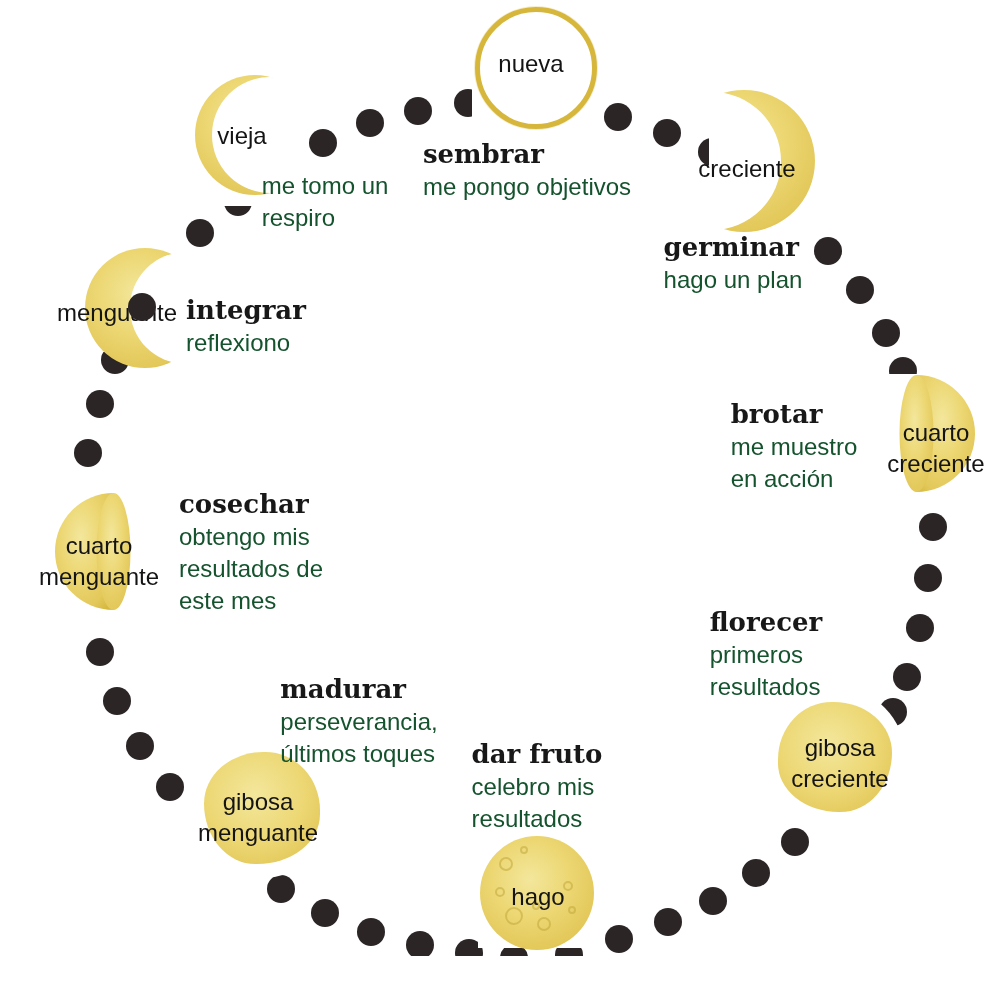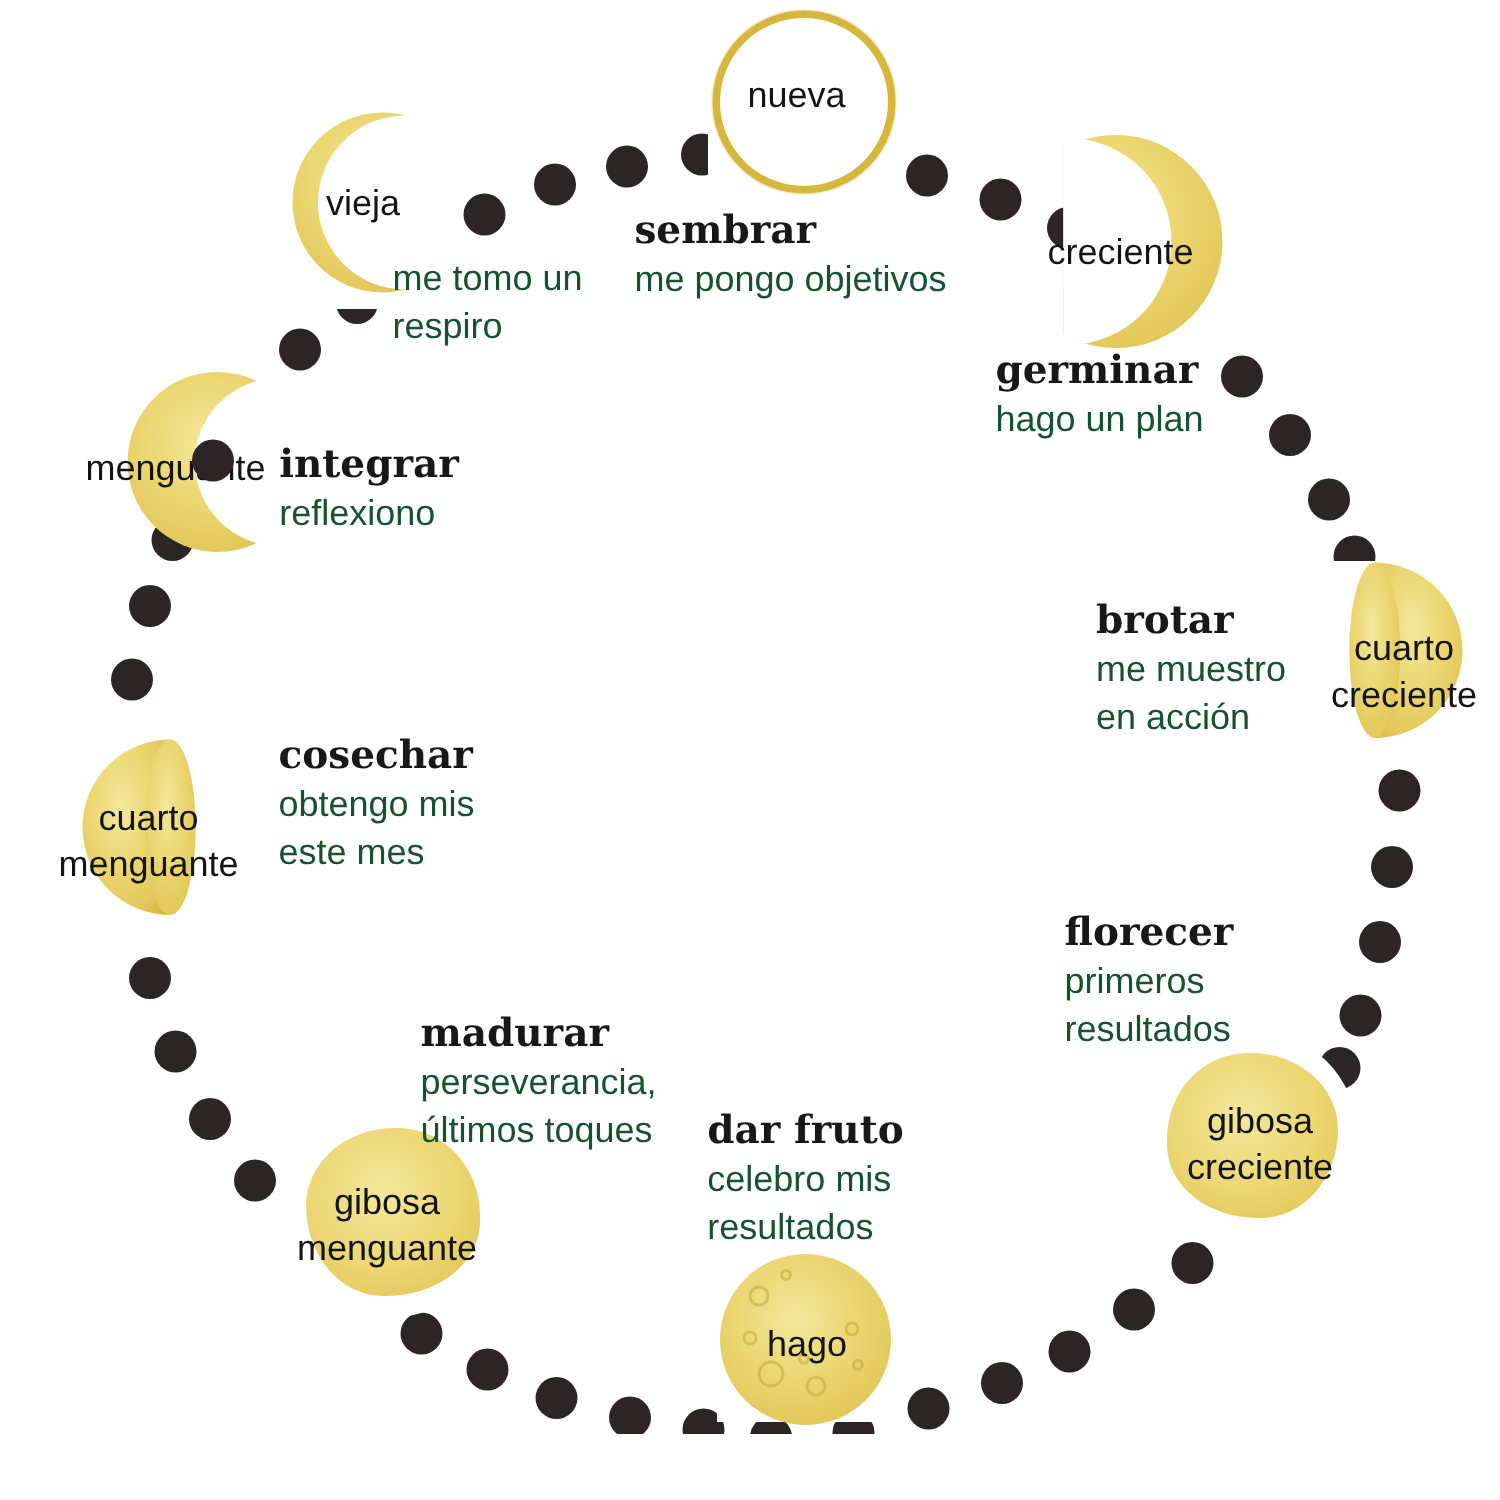--- a/index.html
+++ b/index.html
@@ -200,20 +200,21 @@
 
   <div class="phase" style="left:359px;top:673px">
     <div class="action">madurar</div>
     <div class="desc">perseverancia,</div>
     <div class="desc">últimos toques</div>
   </div>
 
   <div class="phase" style="left:251px;top:488px">
     <div class="action">cosechar</div>
     <div class="desc">obtengo mis</div>
+    <div class="desc">resultados de</div>
     <div class="desc">este mes</div>
   </div>
 
   <div class="phase" style="left:246px;top:294px">
     <div class="action">integrar</div>
     <div class="desc">reflexiono</div>
   </div>
 
   <div class="phase" style="left:325px;top:170px">
     <div class="desc">me tomo un</div>

